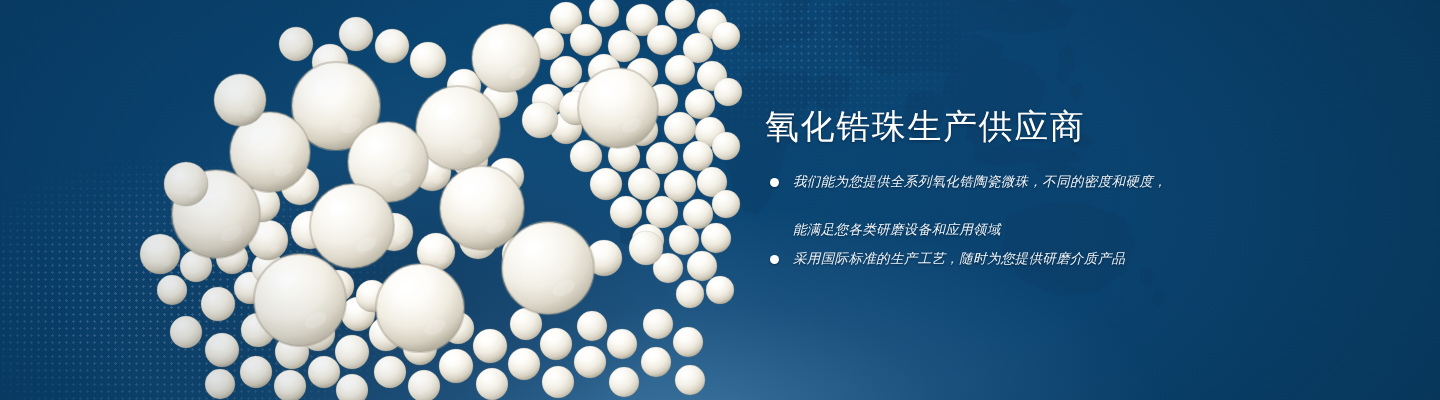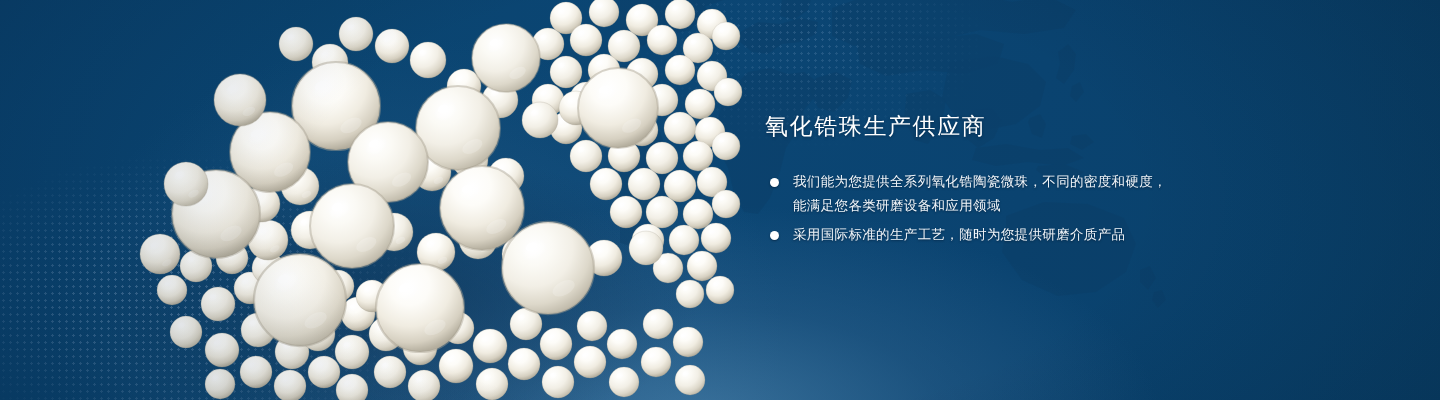--- a/index.html
+++ b/index.html
@@ -63,21 +63,21 @@
   #beads svg{width:100%;height:100%;display:block;}
 
   
   .copy{
     position:absolute;
     left:765px;top:108px;
     width:640px;
   }
   .headline{
     margin:0;
-    font-size:23px;
+    font-size:34px;
     font-weight:400;
     line-height:36px;
     color:#ffffff;
     letter-spacing:1.6px;
     text-shadow:0 1px 3px rgba(0,20,40,.45);
     white-space:nowrap;
   }
   .bullets{
     list-style:none;
     margin:26px 0 0 0;
@@ -95,22 +95,22 @@
   }
   .bullet:last-child{margin-bottom:8px;}
   .dot{
     position:absolute;
     left:5px;top:7.5px;
     width:9px;height:9px;
     border-radius:50%;
     background:#ffffff;
     box-shadow:0 1px 2px rgba(0,20,40,.5);
   }
-  .bullet-line{display:block;}
-  .bullet-line.cont{padding-left:0;}
+  .bullet-line{display:block;font-style:italic;}
+  .bullet-line.cont{padding-left:0;margin-top:24px;}
 </style>
 </head>
 <body>
 
 <div id="banner">
 
   <div class="bg-base"></div>
 
   <div class="bg-map">
     <svg viewBox="0 0 830 400" preserveAspectRatio="none" aria-hidden="true">

